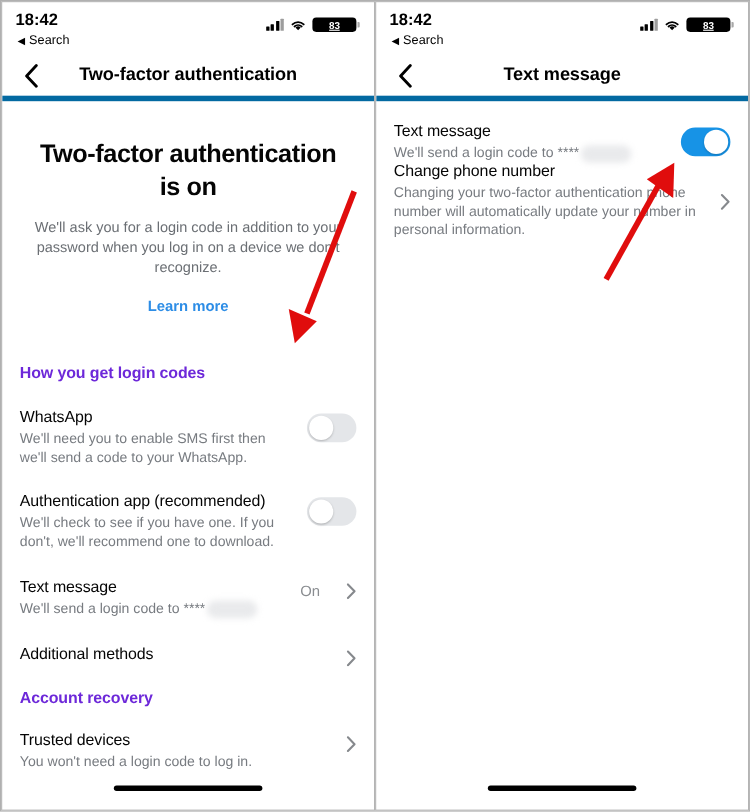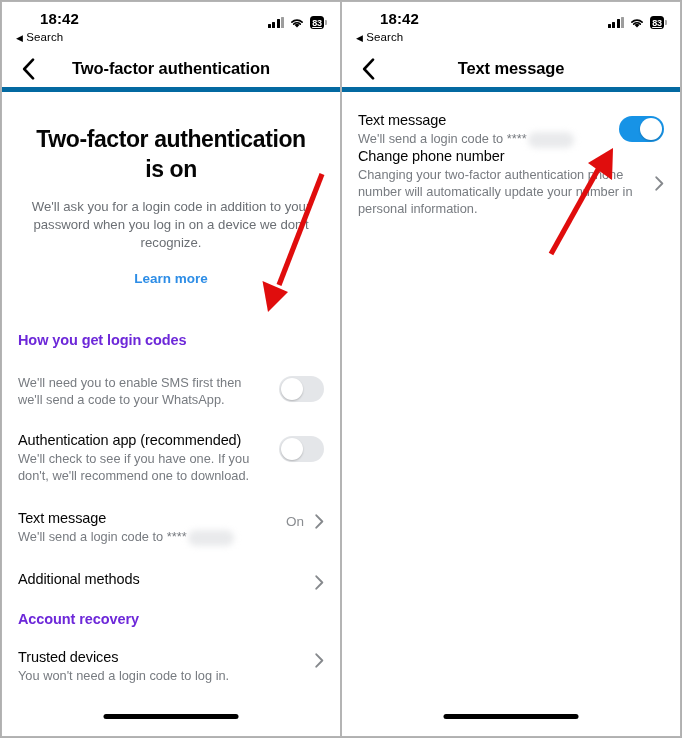--- a/index.html
+++ b/index.html
@@ -36,21 +36,21 @@
 
   
   .statusbar {
     position: relative;
     height: 48px;
     padding: 0 14px;
     box-sizing: border-box;
   }
   .sb-time {
     position: absolute;
-    left: 38px;
+    left: 12px;
     top: 8px;
     font-size: 15px;
     font-weight: bold;
     color: #000;
     letter-spacing: 0.1px;
   }
   .sb-search {
     position: absolute;
     left: 14px;
     top: 29px;
@@ -82,21 +82,21 @@
   .cell-bars i:nth-child(2) { height: 6.5px; }
   .cell-bars i:nth-child(3) { height: 9px; }
   .cell-bars i:nth-child(4) { height: 11px; background: #9d9d9d; }
   .wifi { width: 16px; height: 12px; display: block; }
   .battery {
     position: relative;
     display: flex;
     align-items: center;
   }
   .battery-body {
-    width: 14px;
+    width: 40px;
     height: 13px;
     background: #000;
     border-radius: 3.5px;
     color: #fff;
     font-size: 9px;
     font-weight: bold;
     display: flex;
     align-items: center;
     justify-content: center;
     letter-spacing: -0.2px;
@@ -195,21 +195,21 @@
   }
   .row-desc {
     margin-top: 2px;
     font-size: 12.8px;
     line-height: 17px;
     color: #777b80;
   }
   .row-aside {
     display: flex;
     align-items: center;
-    gap: 11px;
+    gap: 24px;
     padding-top: 4px;
     flex: 0 0 auto;
   }
   .row-value {
     font-size: 13.5px;
     color: #8a8d91;
   }
 
   
   .toggle {
@@ -319,20 +319,21 @@
 
       <div class="hero-title">Two-factor authentication is on</div>
       <div class="hero-sub">We'll ask you for a login code in addition to your password when you log in on a device we don't recognize.</div>
       <div class="learn-more">Learn more</div>
 
       <div style="height:46px"></div>
       <div class="section-head">How you get login codes</div>
 
       <div class="row" style="margin-top:24px">
         <div class="row-text">
+          <div class="row-title">WhatsApp</div>
           <div class="row-desc">We'll need you to enable SMS first then we'll send a code to your WhatsApp.</div>
         </div>
         <div class="row-aside">
           <div class="toggle off">
               <span class="knob"></span>
             </div>
         </div>
       </div>
 
       <div class="row" style="margin-top:24px">

